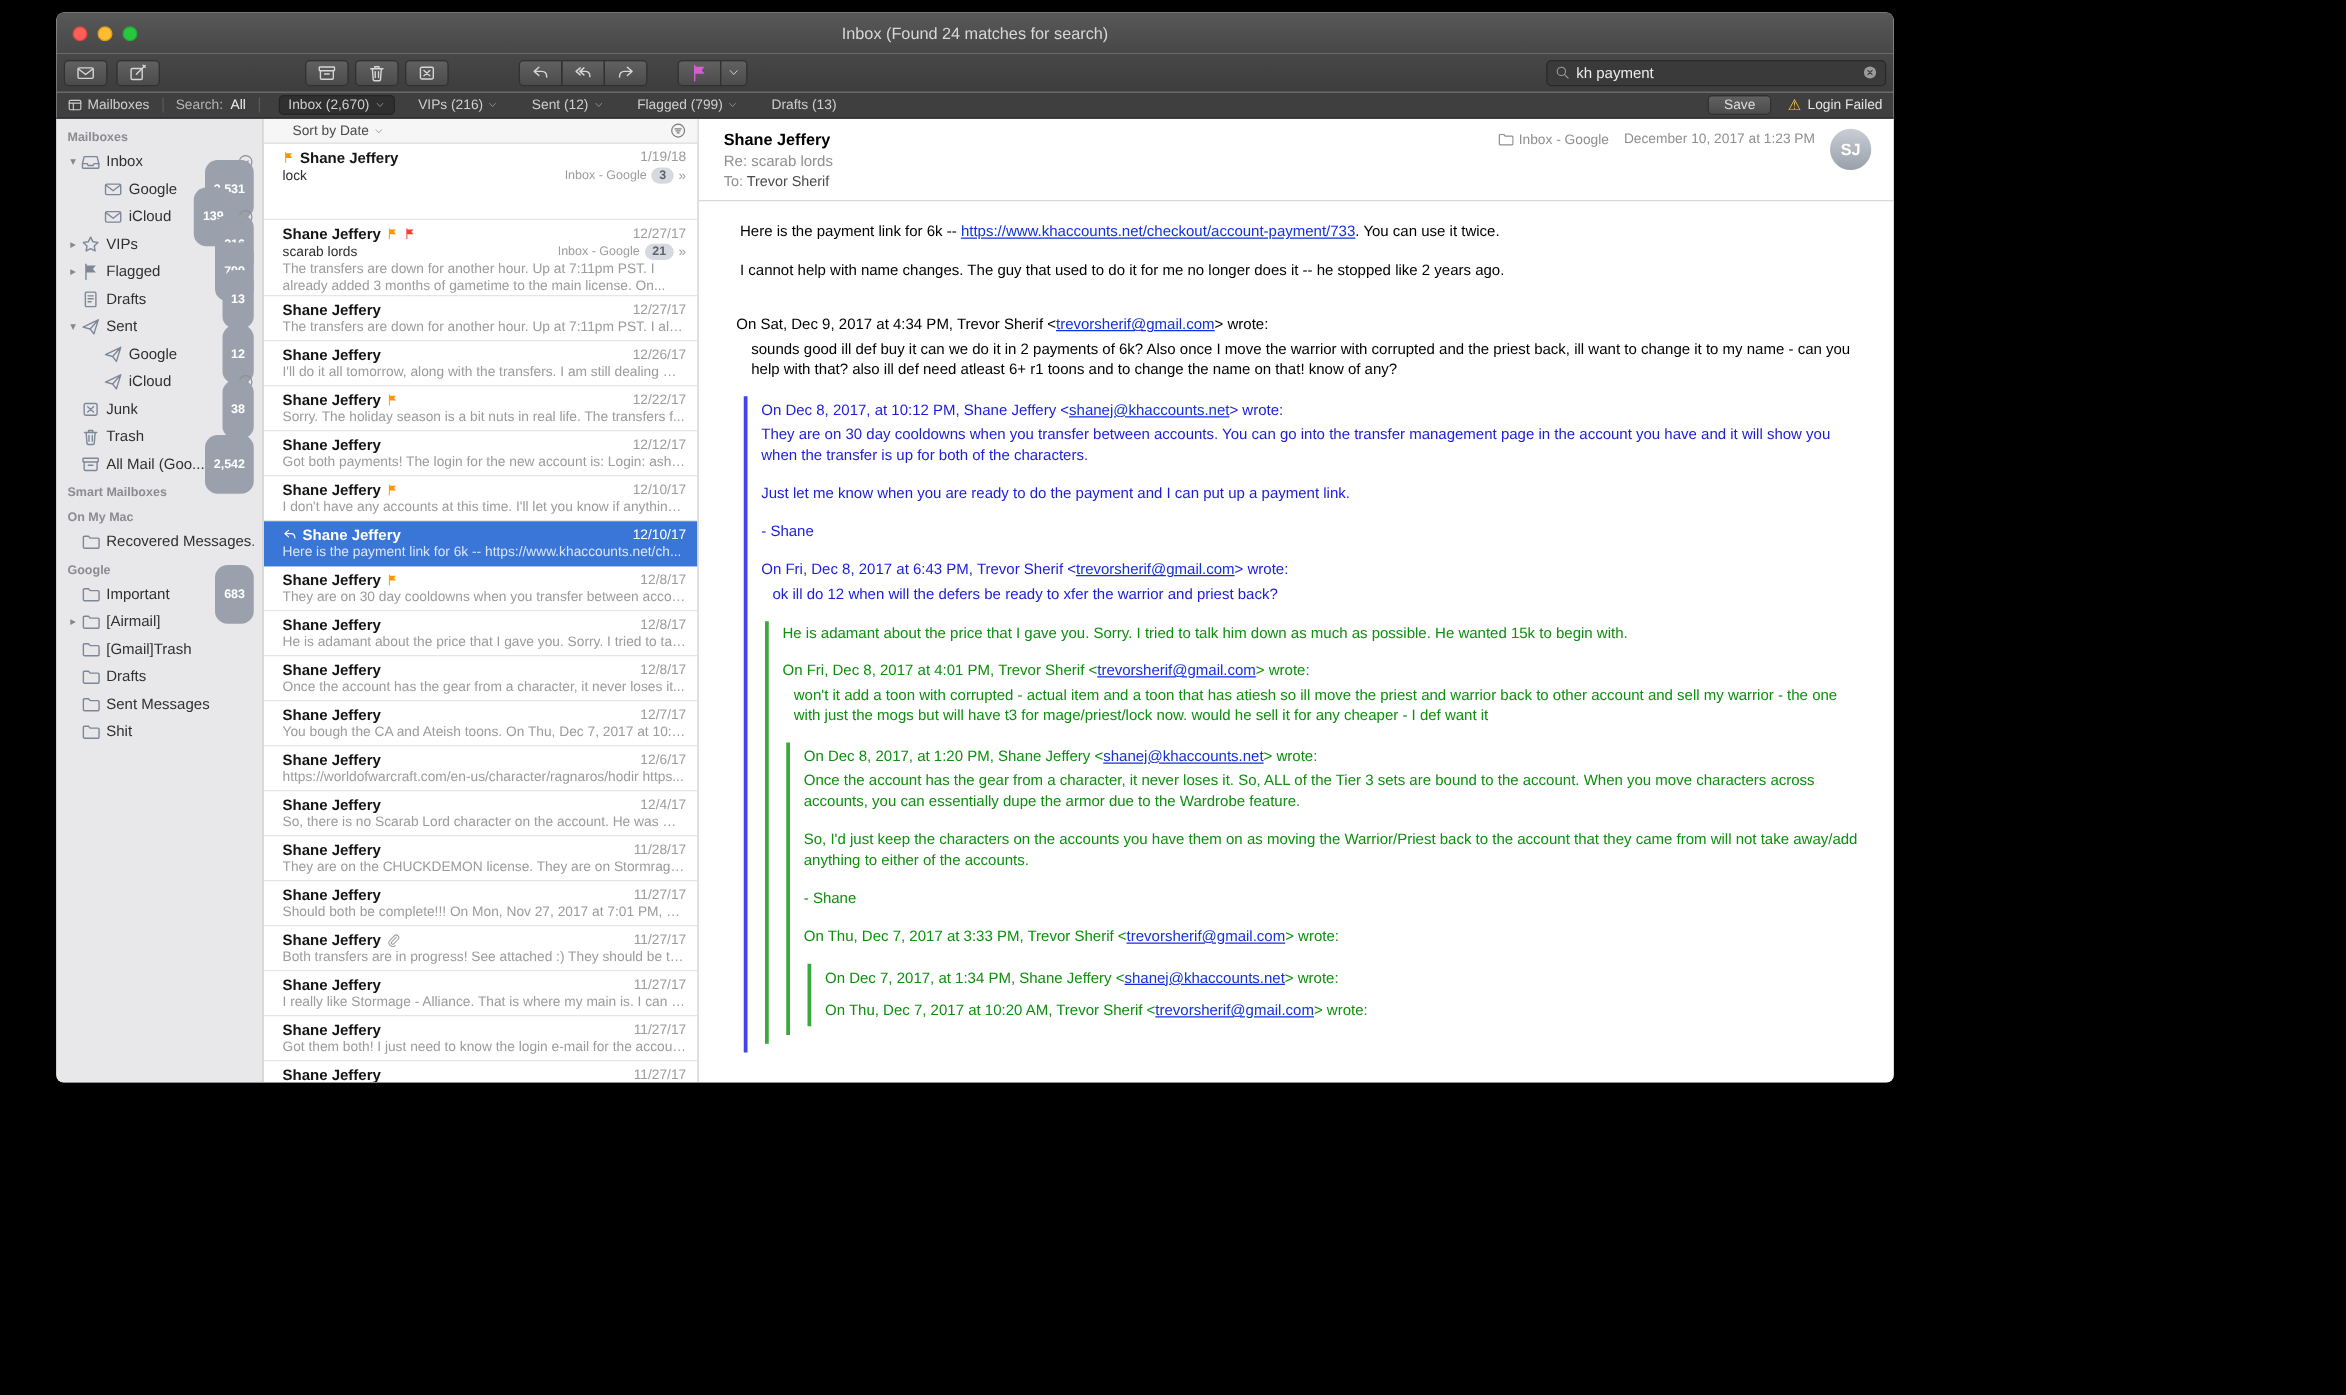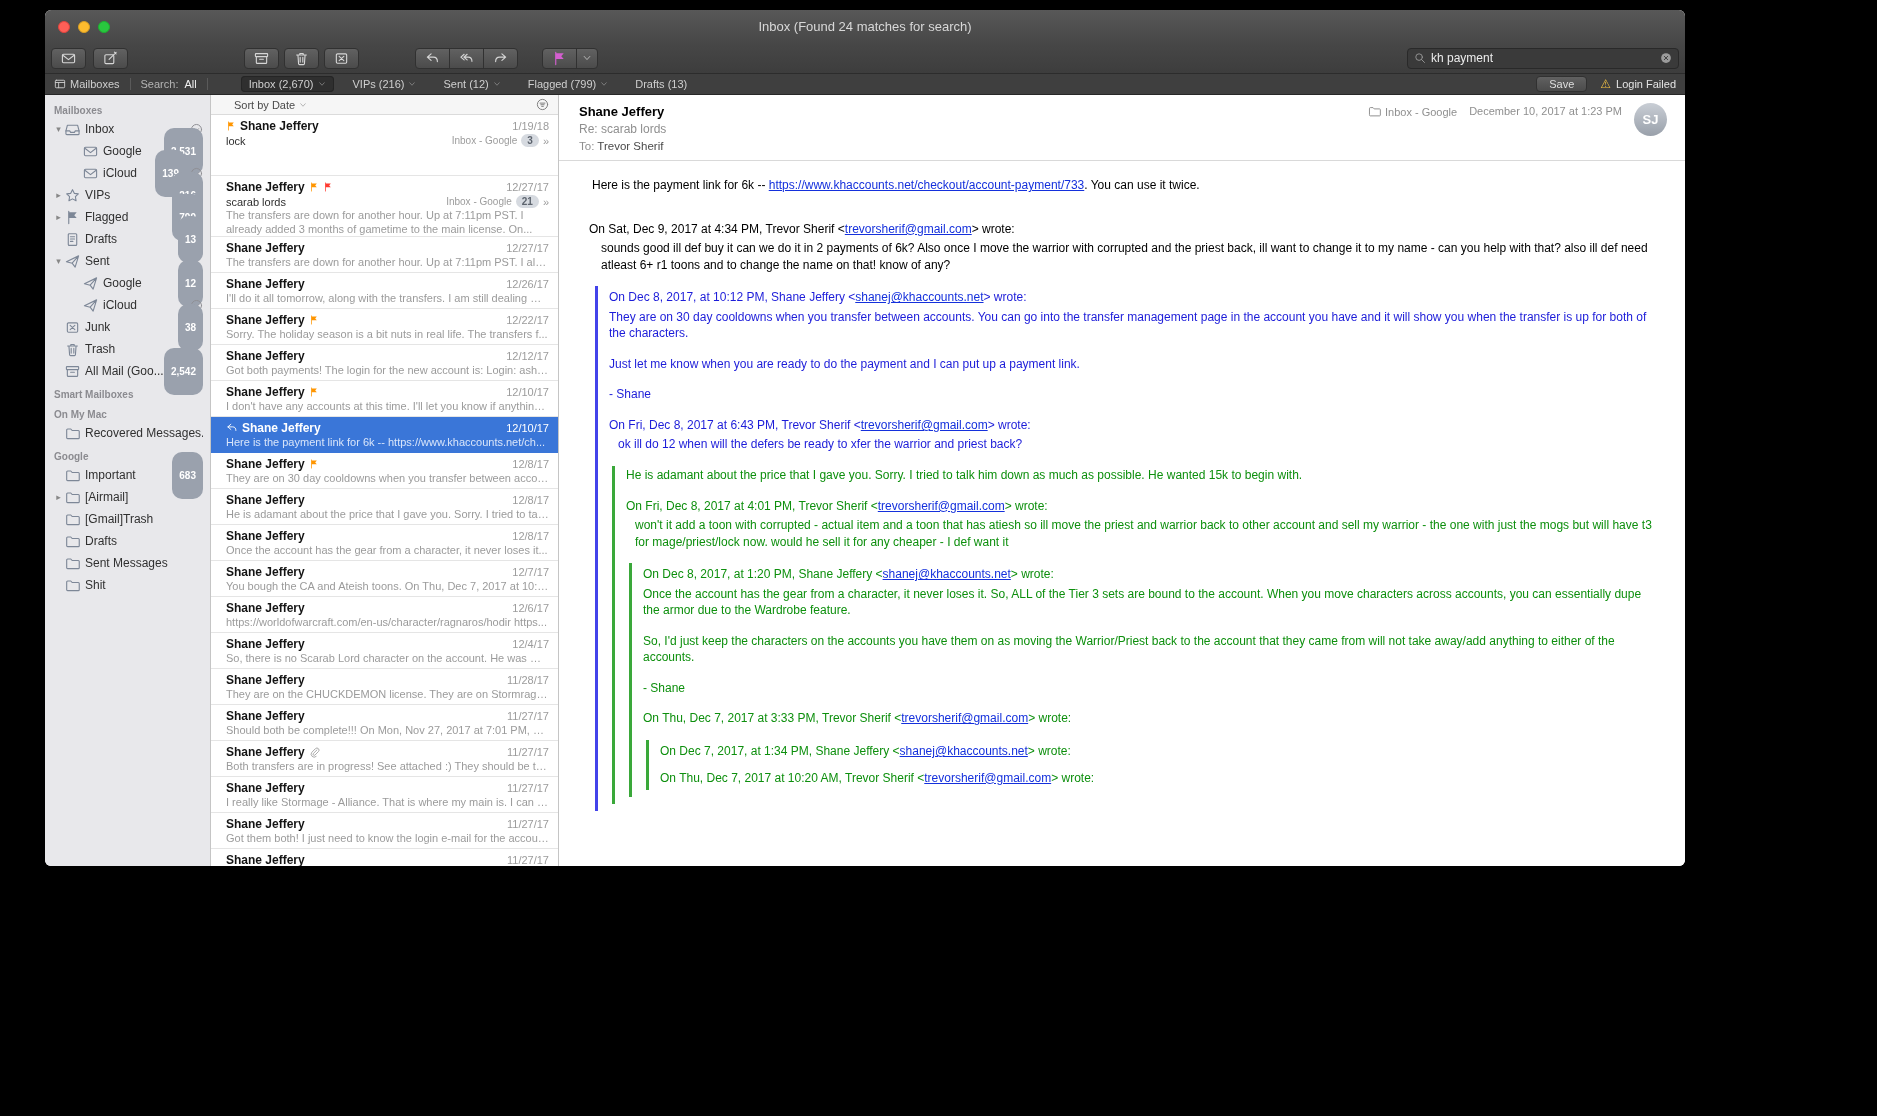--- a/index.html
+++ b/index.html
@@ -1,19 +1,19 @@
 <!DOCTYPE html>
 <html><head>
 <meta charset="utf-8">
 <style>
   html,body{margin:0;padding:0;}
   body{width:1877px;height:1116px;background:#000;font-family:"Liberation Sans",sans-serif;overflow:hidden;}
   *{box-sizing:border-box;}
 
-  .window{position:absolute;left:45px;top:10px;width:1640px;height:856px;border-radius:6px;overflow:hidden;
+  .window{position:absolute;left:45px;top:10px;width:1470px;height:856px;border-radius:6px;overflow:hidden;
           display:flex;flex-direction:column;background:#fff;box-shadow:0 18px 60px rgba(0,0,0,.6);justify-content:flex-end;}
 
   
   .titlebar{height:33px;flex:0 0 33px;background:linear-gradient(#585858,#474747);position:relative;display:flex;align-items:center;}
   .traffic{display:flex;gap:8px;margin-left:13px;z-index:2;}
   .tl{width:12px;height:12px;border-radius:50%;}
   .tl.close{background:#ff5f57;border:1px solid #e0443e;}
   .tl.min{background:#febc2e;border:1px solid #d89e24;}
   .tl.zoom{background:#29c73f;border:1px solid #1eaf31;}
   .title{position:absolute;left:0;right:0;text-align:center;font-size:13px;color:#d8d8d8;}
@@ -41,21 +41,21 @@
   .search .icon{color:#9b9b9b;}
   .search-text{flex:1;white-space:nowrap;overflow:hidden;}
 
   
   .favbar{height:21px;flex:0 0 21px;background:#3f3f3f;border-bottom:1px solid #272727;display:flex;align-items:center;padding:0 9px;font-size:11px;color:#cfcfcf;gap:6px;}
   .fav-btn{display:flex;align-items:center;gap:4px;color:#cfcfcf;}
   .fav-btn .icon svg{width:12px;height:12px;}
   .fav-sep{width:1px;height:12px;background:#5a5a5a;margin:0 4px;}
   .fav-label{color:#b4b4b4;}
   .fav-scope{color:#efefef;}
-  .fav-shortcuts{display:flex;align-items:center;gap:11px;margin-left:23px;}
+  .fav-shortcuts{display:flex;align-items:center;gap:11px;margin-left:5px;}
   .fav-item{display:flex;align-items:center;gap:4px;padding:2px 8px;border-radius:4px;}
   .fav-item.selected{background:#2f2f2f;box-shadow:inset 0 0 0 1px #252525;}
   .fav-chev{color:#a5a5a5;display:inline-flex;}
   .fav-chev svg{width:8px;height:8px;}
   .fav-right{margin-left:auto;display:flex;align-items:center;gap:13px;}
   .save-btn{background:linear-gradient(#616161,#4b4b4b);border:1px solid #313131;border-radius:4px;color:#dedede;font-size:11px;padding:1px 12px;font-family:inherit;}
   .warn{display:flex;align-items:center;gap:5px;color:#e4e4e4;}
   .warn-tri{color:#f6c343;font-size:12px;line-height:1;}
 
   
@@ -790,20 +790,21 @@
                 </svg>
               </span>
             <span>Inbox - Google</span>
           </span>
           <span class="mv-date">December 10, 2017 at 1:23 PM</span>
           <div class="avatar">SJ</div>
         </div>
       </div>
       <div class="mv-body">
           <div class="para">Here is the payment link for 6k -- <a class="link">https://www.khaccounts.net/checkout/account-payment/733</a>.  You can use it twice.</div>
+          <div class="para">I cannot help with name changes.  The guy that used to do it for me no longer does it -- he stopped like 2 years ago.</div>
           <div class="attr">On Sat, Dec 9, 2017 at 4:34 PM, Trevor Sherif &lt;<a class="link">trevorsherif@gmail.com</a>&gt; wrote:</div>
           <div class="reply-txt">sounds good   ill def buy it   can we do it in 2 payments of 6k?   Also once I move the warrior with corrupted and the priest back, ill want to change it to my name - can you help with that?   also  ill def need atleast  6+ r1 toons and to change the name on that! know of any?</div>
           <div class="q q-blue">
             <div class="attr">On Dec 8, 2017, at 10:12 PM, Shane Jeffery &lt;<a class="link">shanej@khaccounts.net</a>&gt; wrote:</div>
             <div class="para">They are on 30 day cooldowns when you transfer between accounts.  You can go into the transfer management page in the account you have and it will show you when the transfer is up for both of the characters.</div>
             <div class="para">Just let me know when you are ready to do the payment and I can put up a payment link.</div>
             <div class="para">- Shane</div>
             <div class="attr">On Fri, Dec 8, 2017 at 6:43 PM, Trevor Sherif &lt;<a class="link">trevorsherif@gmail.com</a>&gt; wrote:</div>
             <div class="reply-txt">ok ill do 12    when will the defers be ready to xfer the warrior and priest back?</div>
             <div class="q q-green">

